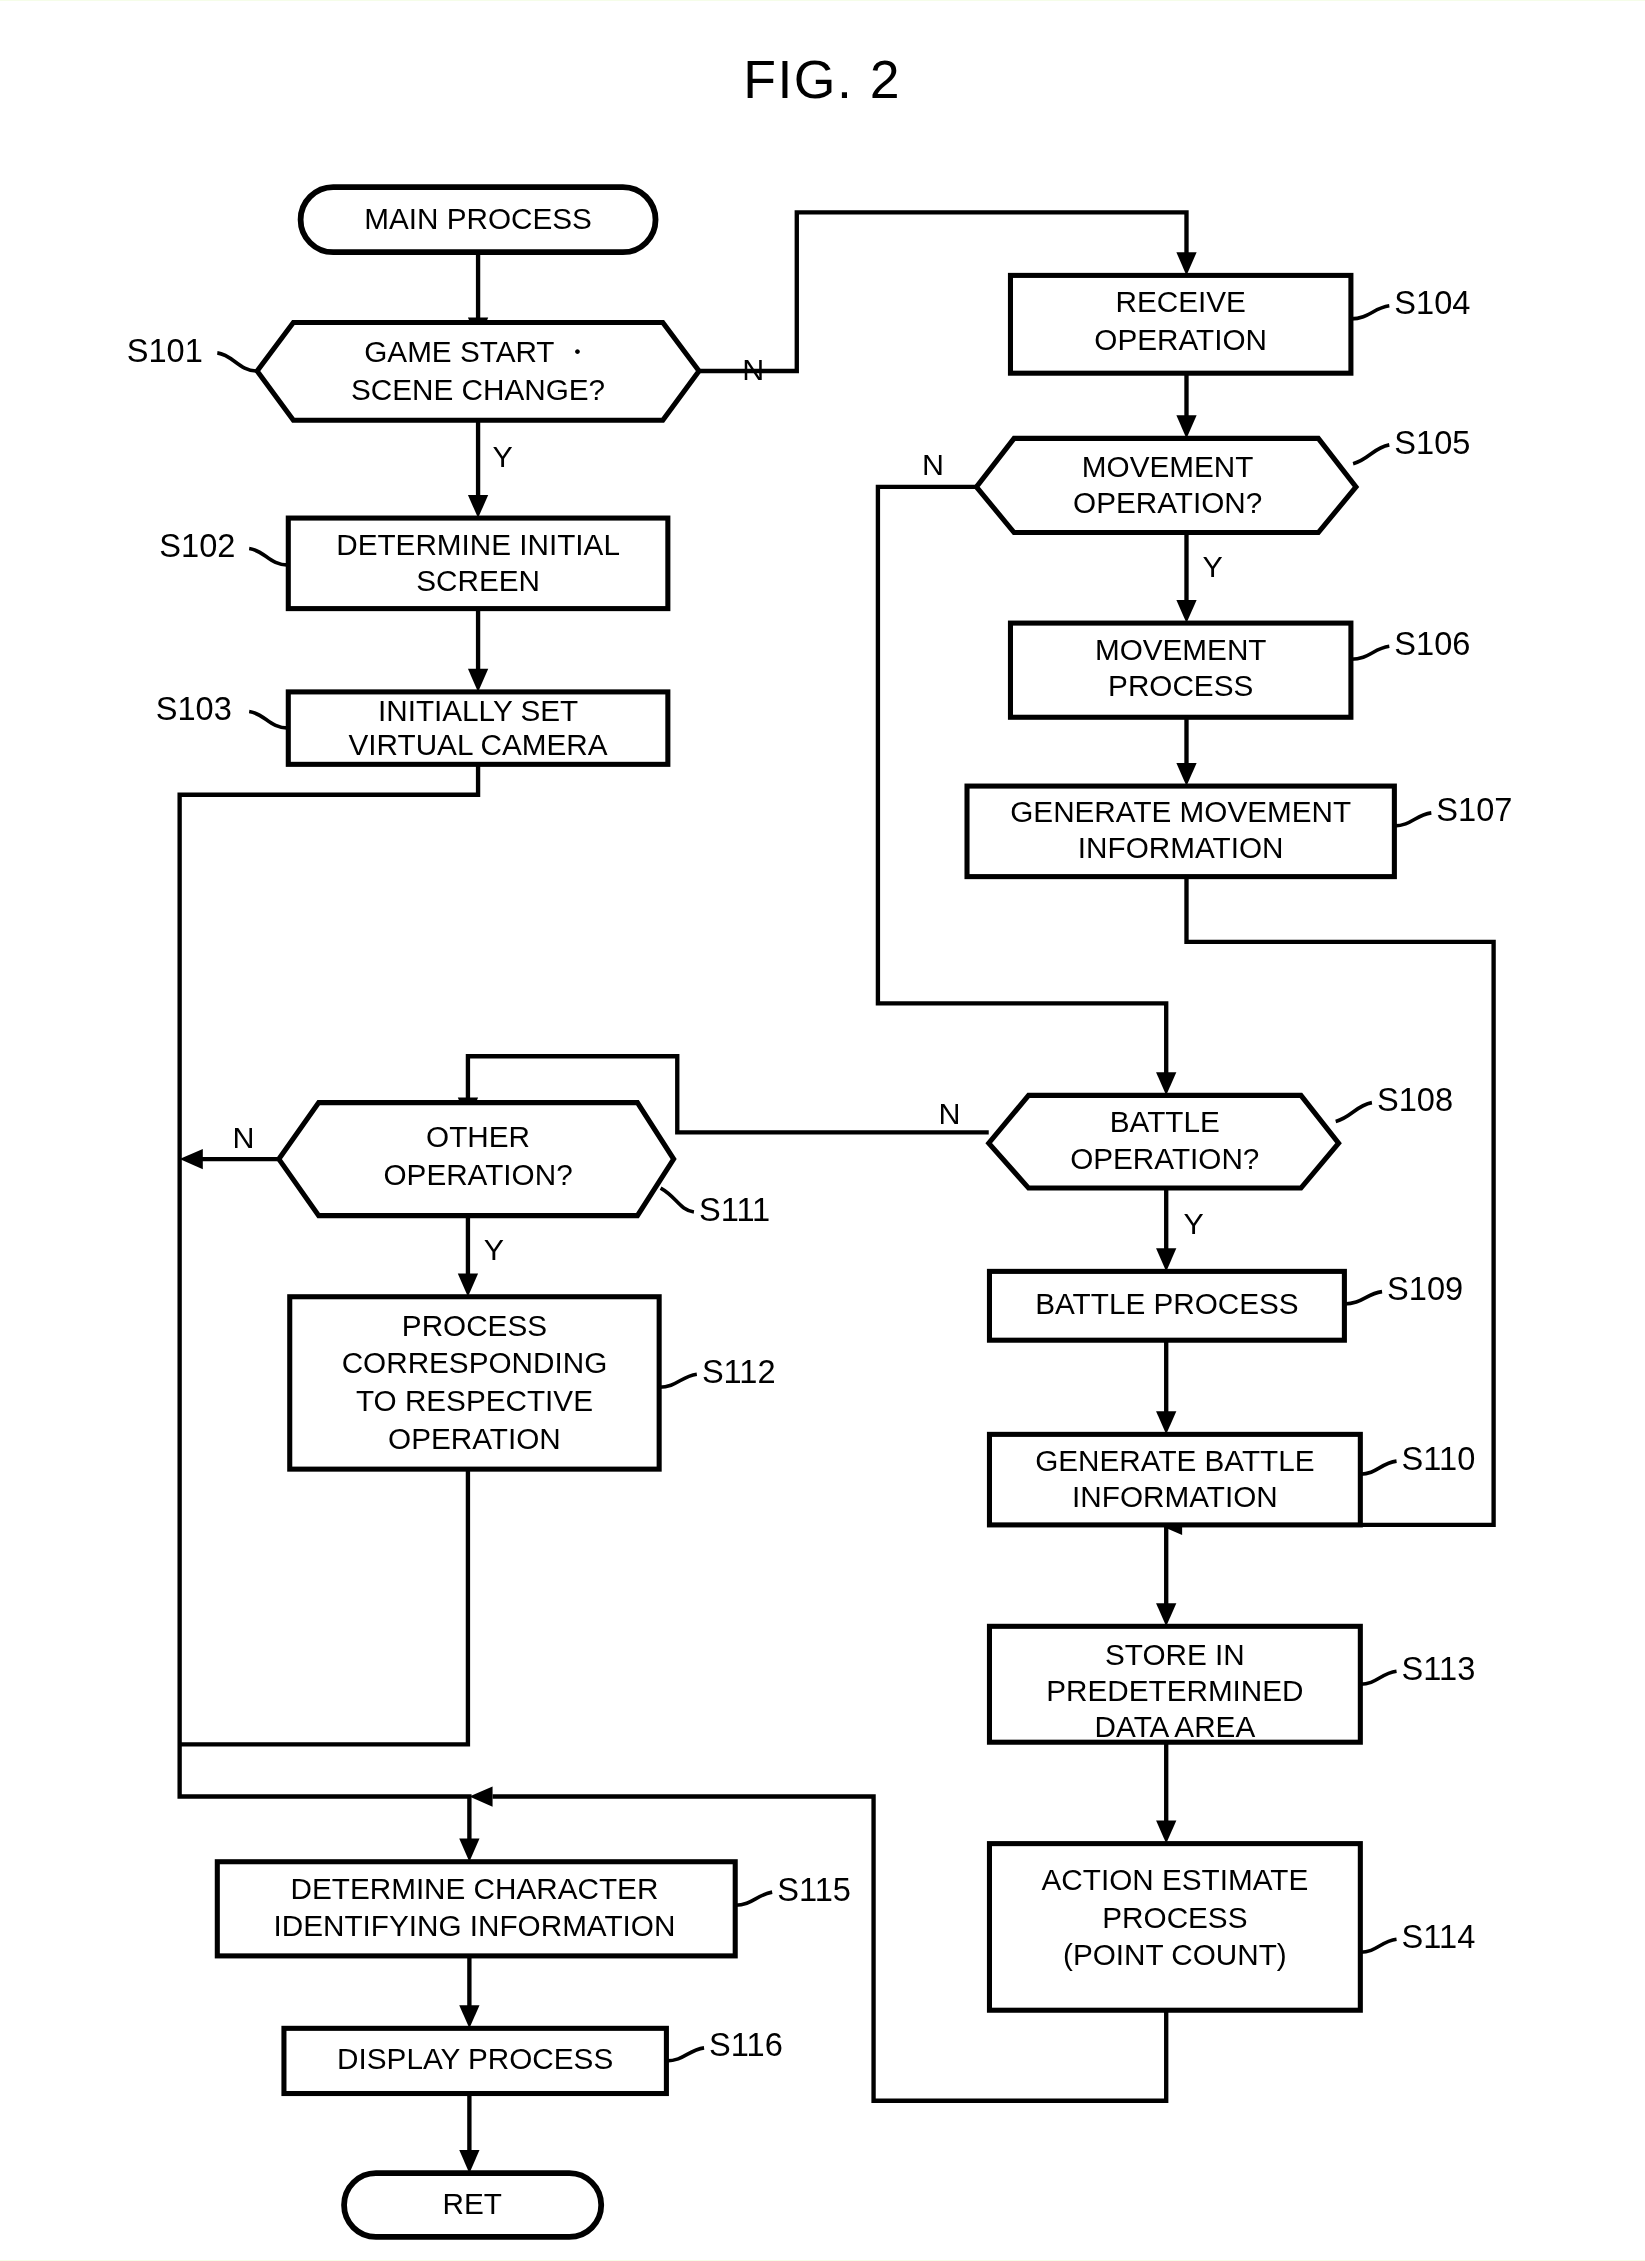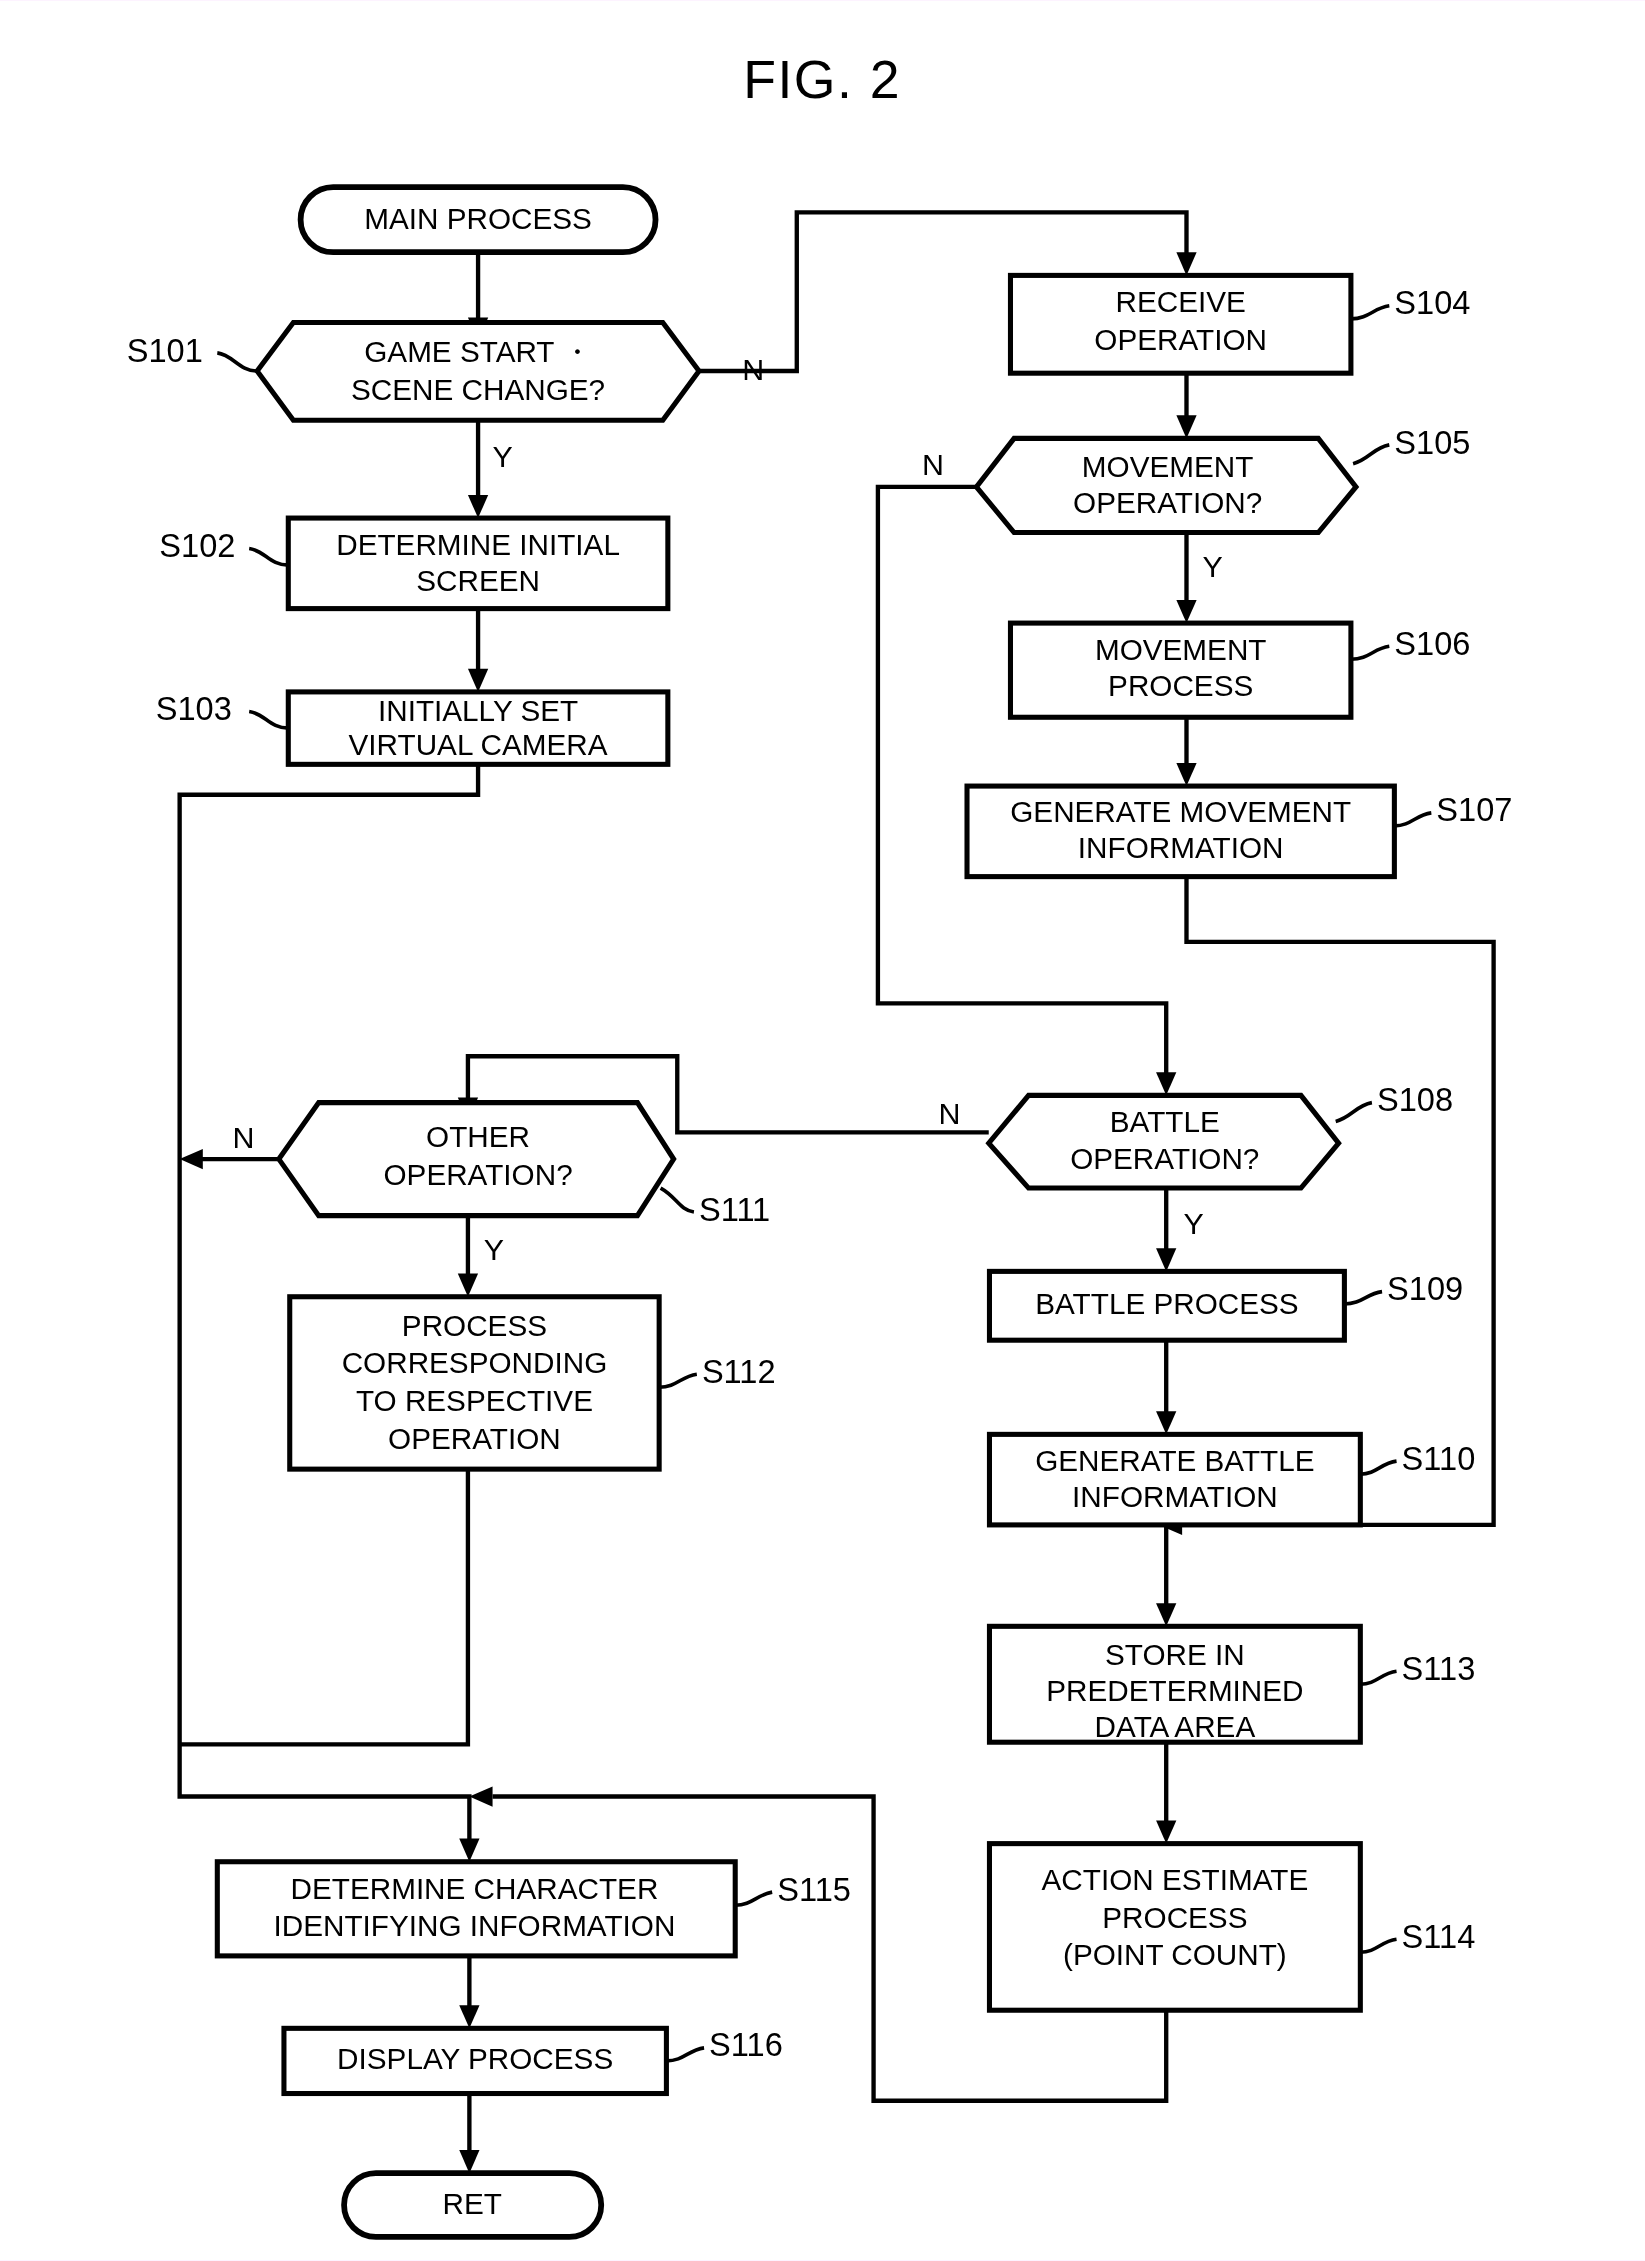--- a/index.html
+++ b/index.html
@@ -2,21 +2,21 @@
 <html style="font-size:11.6px"><head>
 <meta charset="utf-8">
 <style>
   html,body{margin:0;padding:0;background:#ffffff;}
   body{
     width:1645px;height:2261px;
     font-family:"Liberation Sans", sans-serif;
     color:#000;
     overflow:hidden;
   }
-  #figure-root{position:relative;width:1645px;height:2261px;background:#f0abfc;}
+  #figure-root{position:relative;width:1645px;height:2261px;background:#bef264;}
   svg{display:block;}
   .fig-title{
     font-family:"Liberation Sans", sans-serif;
     font-size:74px;
     letter-spacing:2px;
     fill:#000;
   }
   .node-label{
     font-family:"Liberation Sans", sans-serif;
     font-size:41px;

